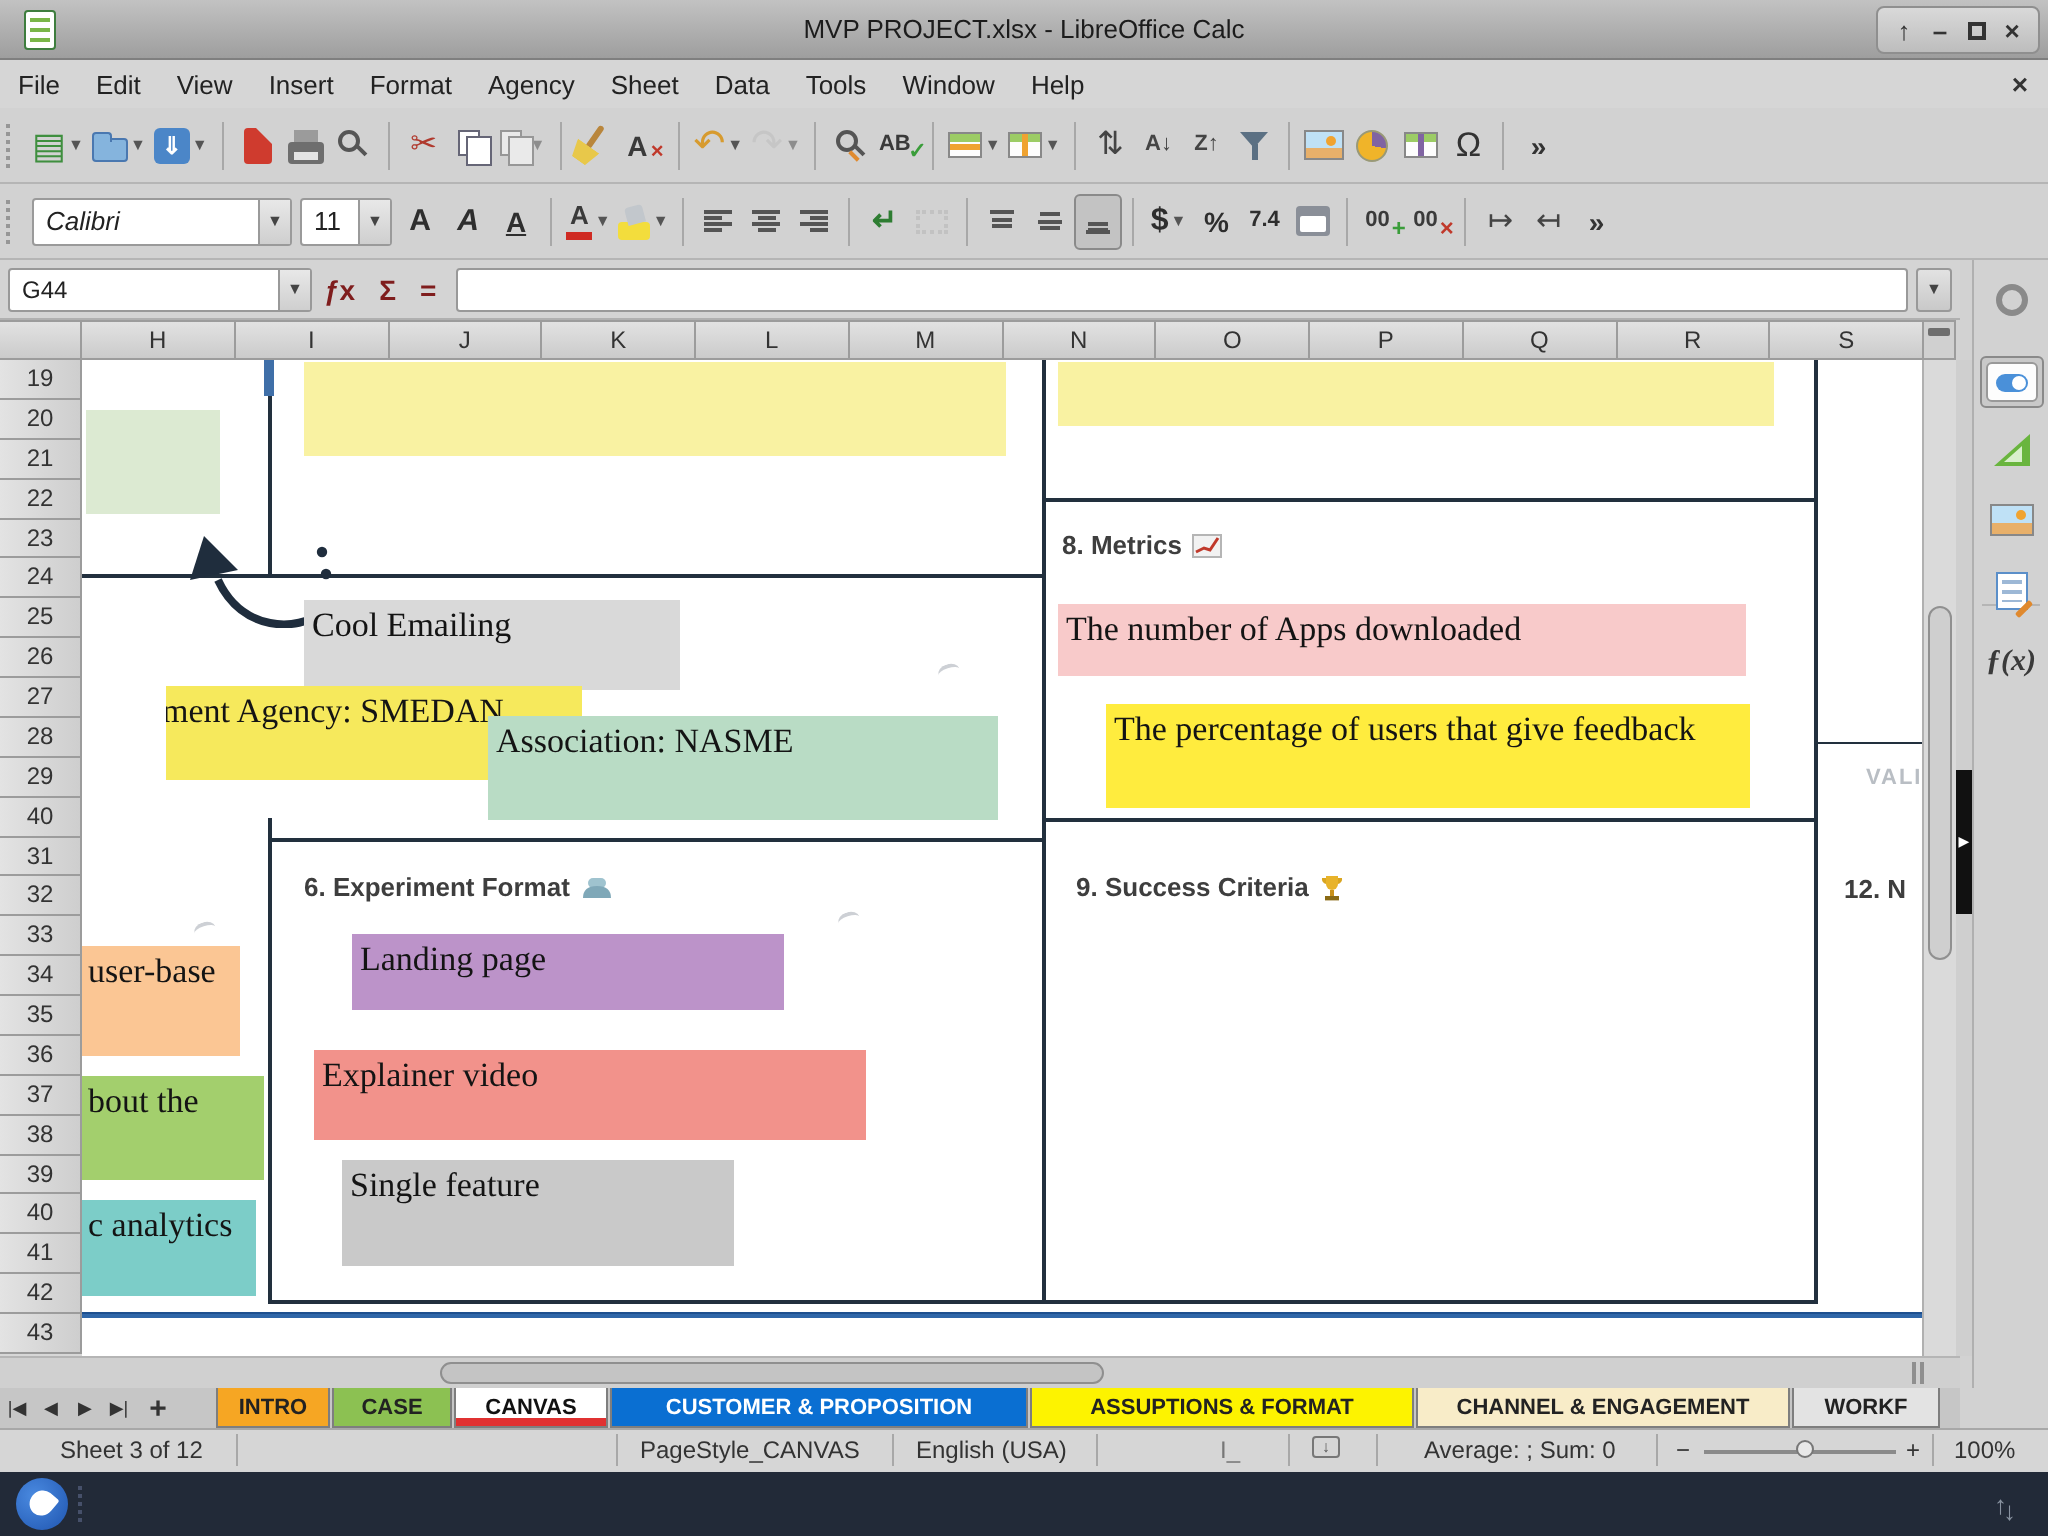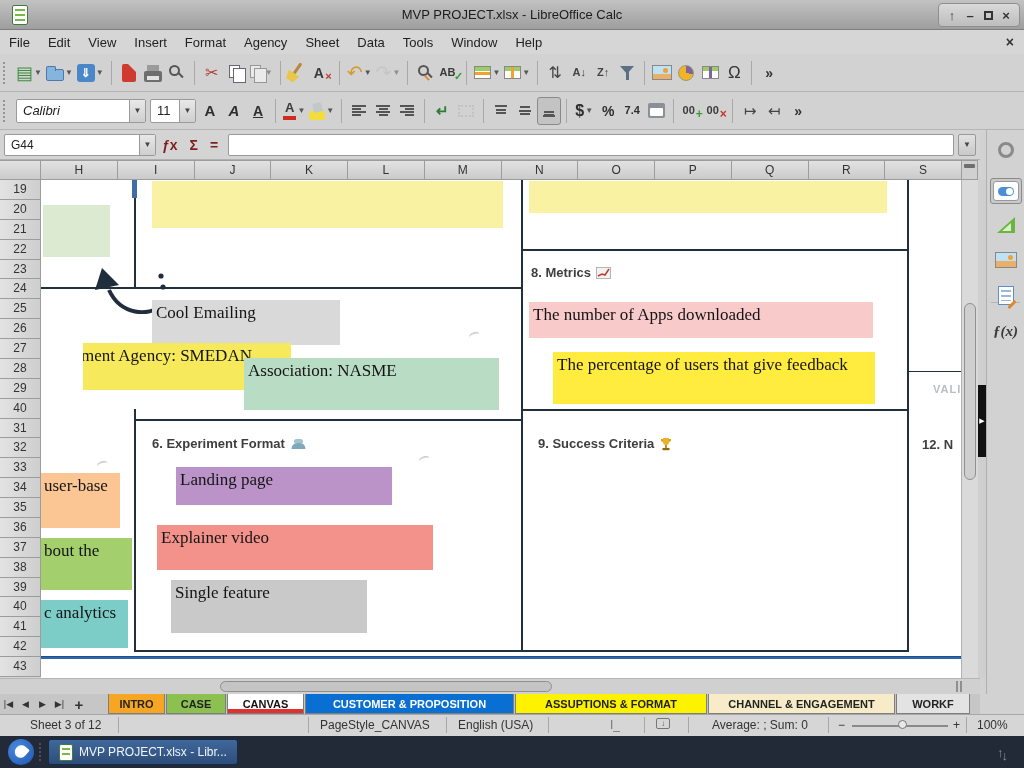--- a/index.html
+++ b/index.html
@@ -615,20 +615,16 @@
     <span class="ztrack"></span>
     <span class="zhandle"></span>
     <span class="st" style="left:953px">+</span>
     <span class="stdiv" style="left:966px"></span>
     <span class="st" style="left:977px">100%</span>
   </div>
 
   <div class="taskbar">
     <div class="startbtn"></div>
     <div class="tgrip"></div>
-    <div class="taskbtn">
-      <span class="doc-ico"></span>
-      <span>MVP PROJECT.xlsx - Libr...</span>
-    </div>
     <div class="netico">↑<span class="dn">↓</span></div>
   </div>
 
 </div>
 
 </body></html>

